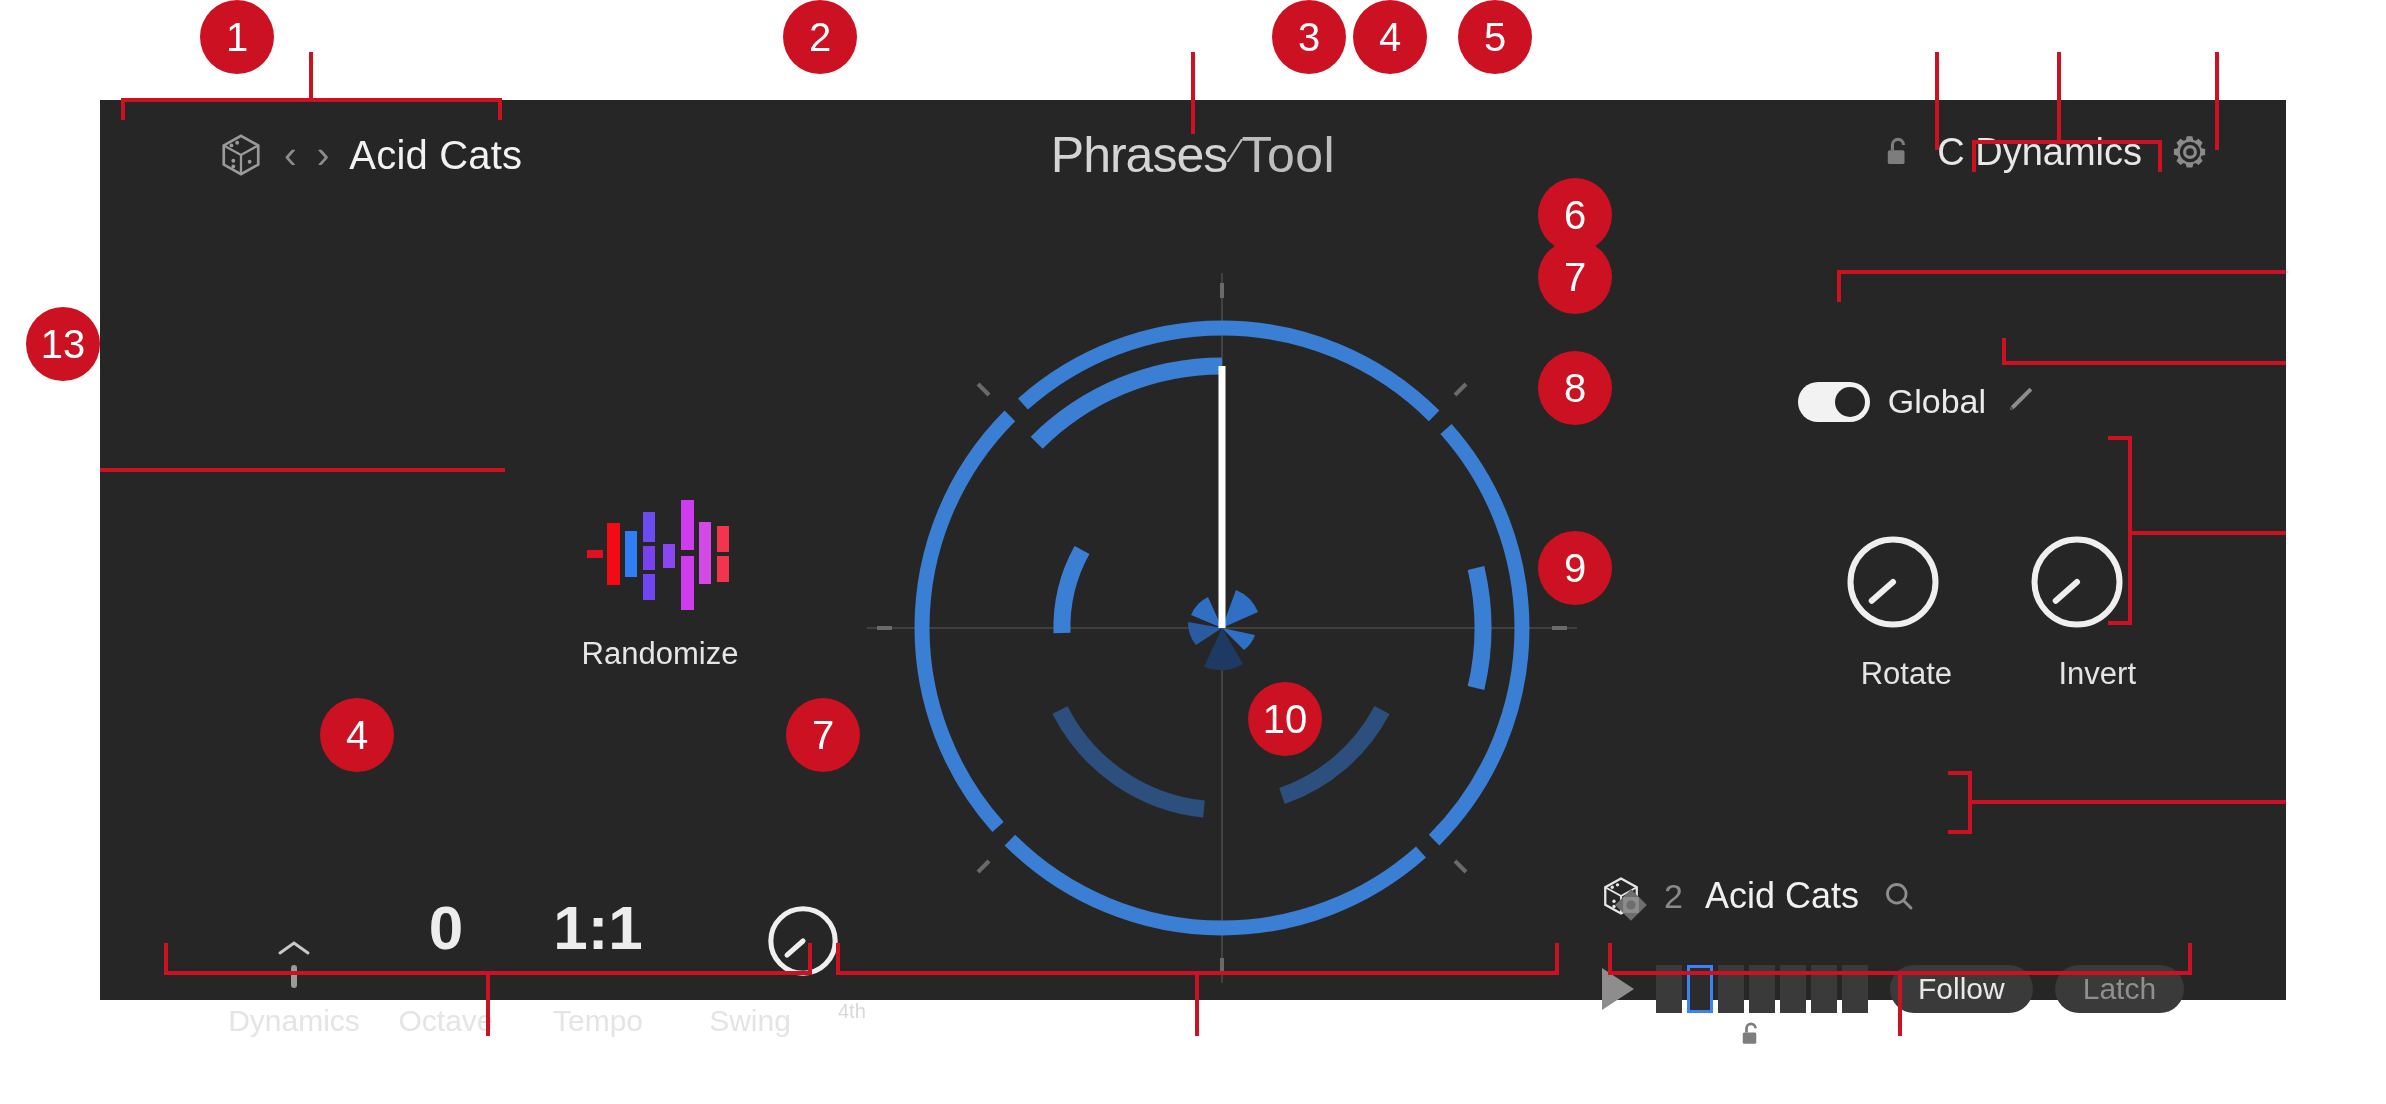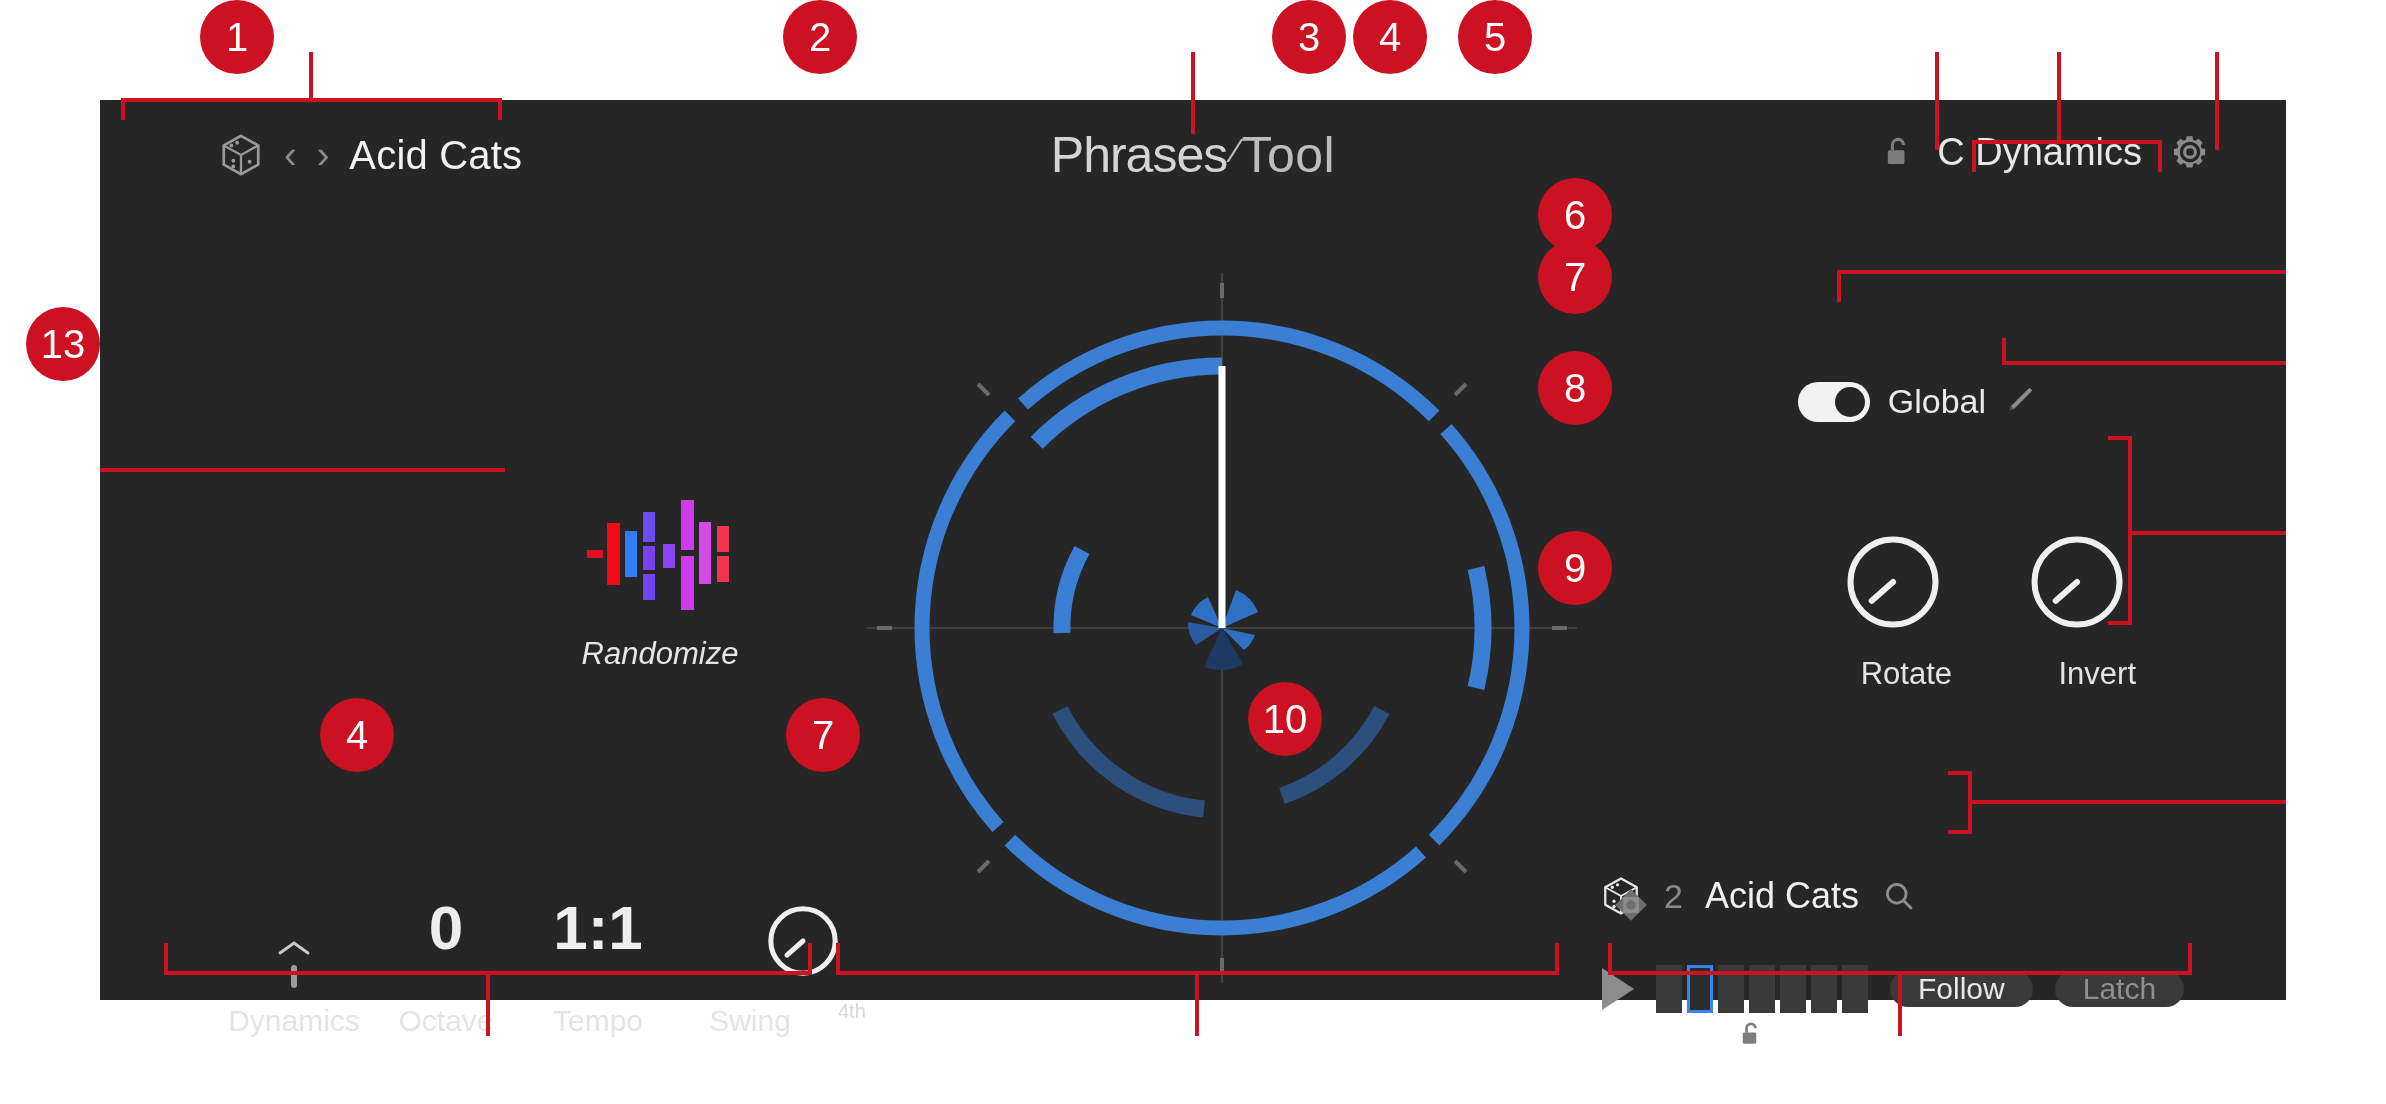--- a/index.html
+++ b/index.html
@@ -54,41 +54,41 @@
   .ph-num { color:#8a8a8a; font-size:34px; }
   .ph-name { color:#f0f0f0; font-size:36px; }
   .mag { width:36px; height:36px; display:block; }
 
   
   .trans-row { position:absolute; left:1502px; top:865px; display:flex; align-items:center; gap:22px; }
   .play-tri { width:0; height:0; border-left:32px solid #8d8d8d; border-top:21px solid transparent; border-bottom:21px solid transparent; }
   .steps { display:flex; gap:5px; position:relative; }
   .step { width:26px; height:48px; background:#3a3a3a; }
   .step.sel { background:#2c2c2c; border:3px solid #3b82f6; }
-  .pill { height:36px; padding:0 28px; border-radius:24px; background:#3a3a3a;
+  .pill { height:48px; padding:0 28px; border-radius:24px; background:#3a3a3a;
           display:flex; align-items:center; font-size:30px; color:#e8e8e8; }
   .pill.dim { color:#8f8f8f; }
   .lock-small { position:absolute; left:1640px; top:922px; width:22px; height:24px; }
 
   
   .bl { position:absolute; left:118px; top:770px; display:flex; align-items:flex-end; gap:0px; }
   .bl-cell { width:152px; text-align:center; position:relative; }
   .bl-lbl { margin-top:18px; color:#e4e4e4; font-size:30px; }
   .chev { display:block; margin:0 auto 10px; width:40px; height:20px; }
   .slider { width:54px; height:116px; border:3px solid #9a9a9a; border-radius:28px; margin:0 auto; position:relative; background:transparent; }
   .slider .hdl { position:absolute; left:2px; right:2px; top:22px; height:8px; background:#e8e8e8; }
   .bignum { font-size:62px; font-weight:bold; color:#ededed; line-height:116px; }
   .swing-wrap { position:relative; width:152px; height:136px; }
   .swing-dial { width:78px; height:78px; position:absolute; left:14px; bottom:6px; }
   .swing-sup { position:absolute; left:88px; top:14px; color:#d8d8d8; font-size:20px; }
 
   
   .rand { position:absolute; left:420px; top:400px; width:280px; text-align:center; }
   .rand-ico { width:146px; height:110px; display:block; margin:0 auto; }
-  .rand-lbl { margin-top:26px; color:#e6e6e6; font-size:31px;font-style:italic; }
+  .rand-lbl { margin-top:26px; color:#e6e6e6; font-size:31px; }
 
   
   #circ { position:absolute; left:756px; top:160px; width:860px; height:740px; }
   .locate { position:absolute; right:66px; bottom:76px; width:38px; height:38px; }
 
   
   #anno { position:absolute; left:0; top:0; width:2386px; height:1104px; pointer-events:none; }
   .cnum {
     position:absolute; width:74px; height:74px; border-radius:50%;
     background:#cc1122; color:#fff; font-size:40px; font-weight:400;

